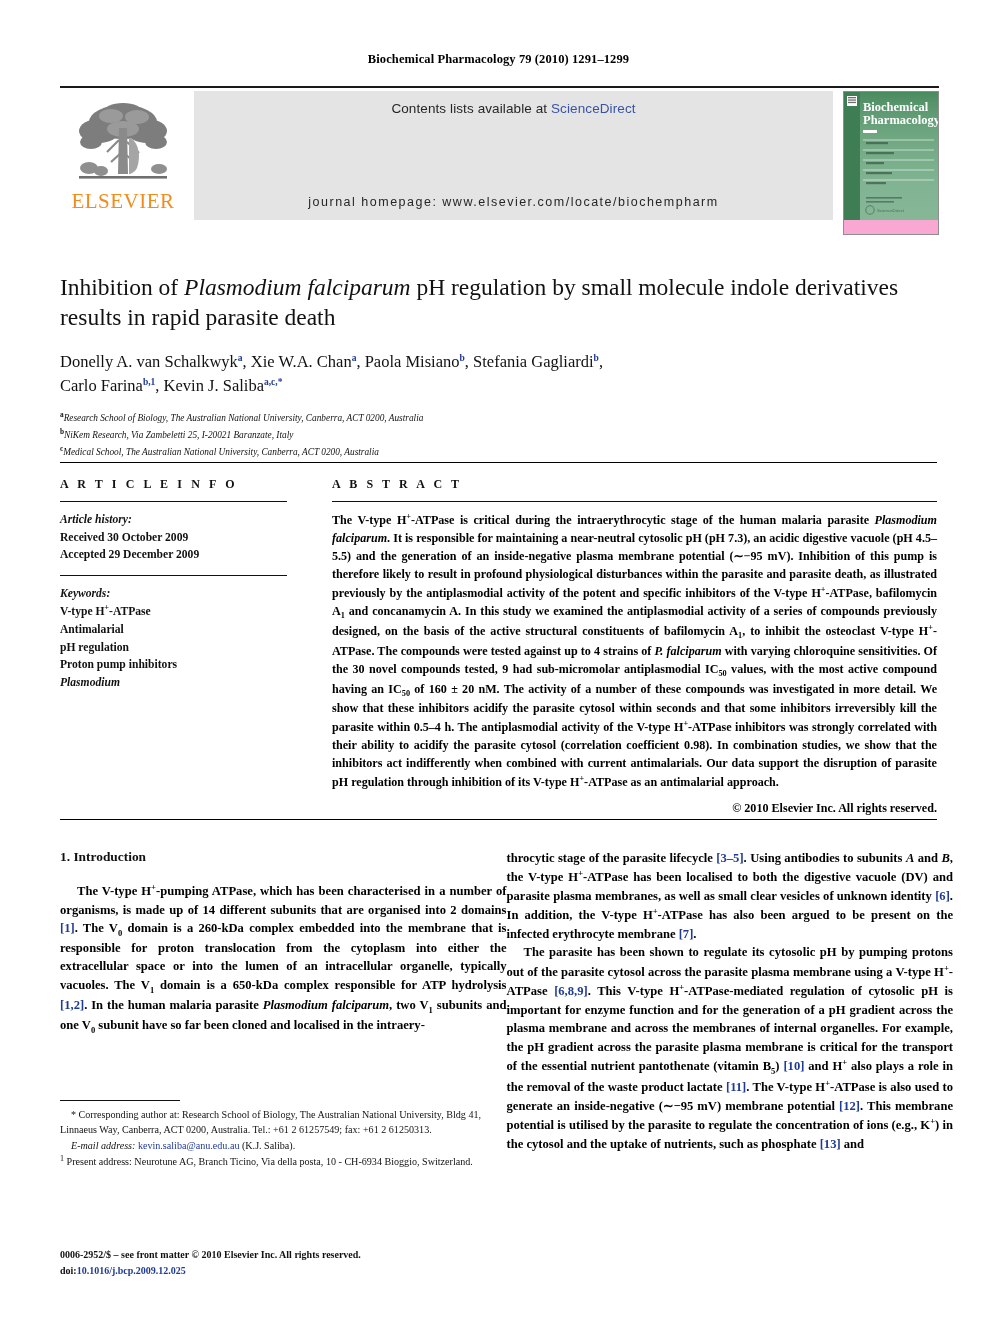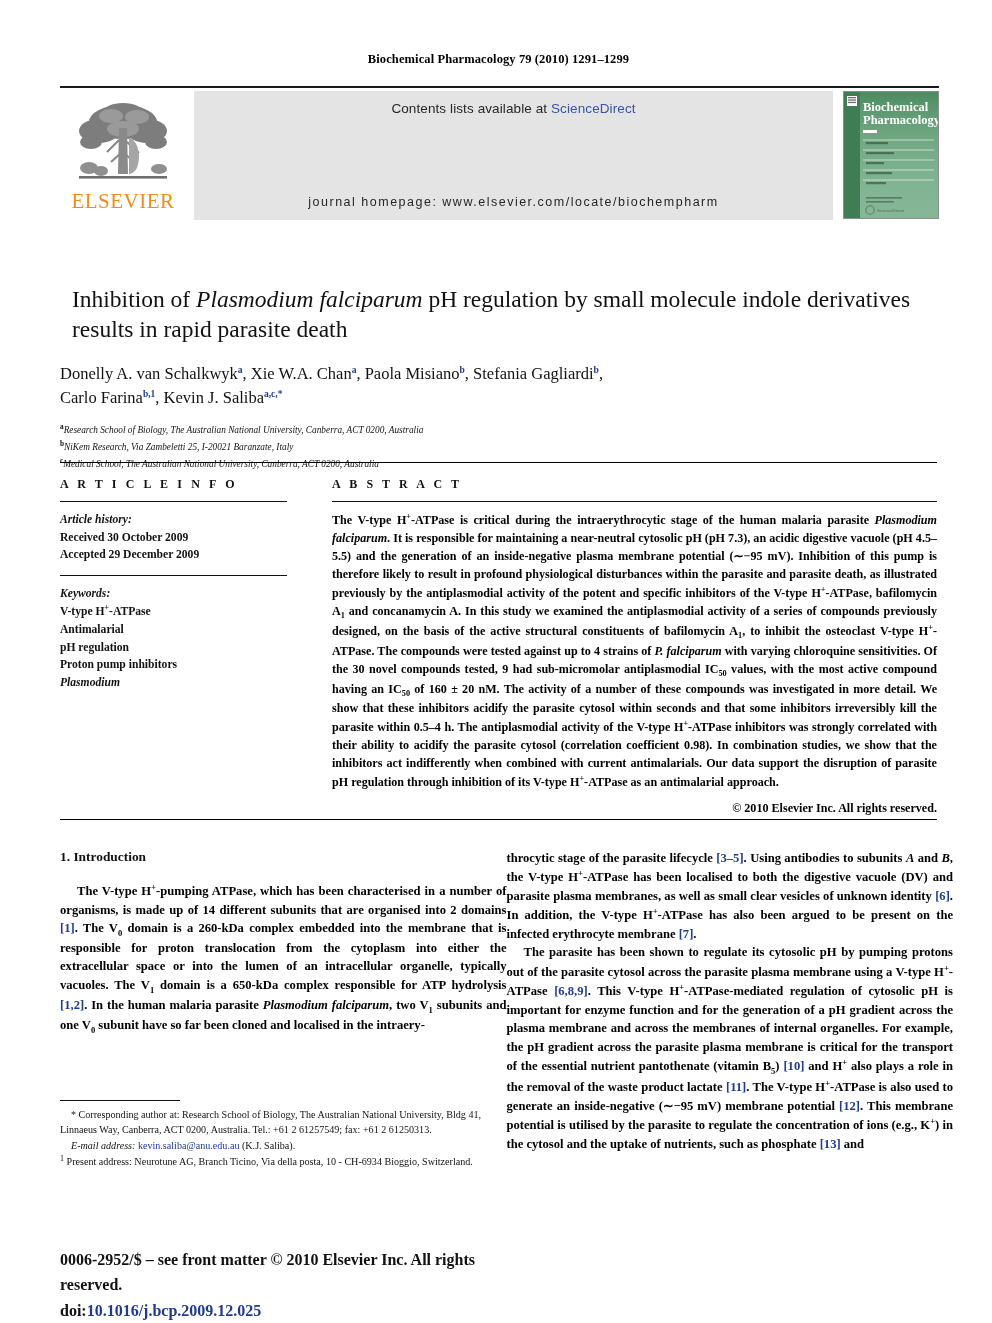--- a/index.html
+++ b/index.html
@@ -117,41 +117,41 @@
     position: absolute;
     bottom: 11px;
     left: 0; right: 0;
     text-align: center;
   }
 
   
   .cover-thumb {
     width: 96px;
     flex: 0 0 96px;
-    height: 128px;
+    height: 144px;
     border: 1px solid #8e8e8e;
     box-sizing: border-box;
     position: relative;
     overflow: hidden;
-    background: #ef4444;
+    background: #f9a8d4;
   }
 
   
   .title-block {
     position: absolute;
     top: 272px;
     left: 60px;
     right: 55px;
   }
   .article-title {
     font-family: "Liberation Serif", serif;
     font-size: 23.5px;
     line-height: 1.28;
     color: #111;
-    margin: 12px;
+    margin: 0;
     font-weight: 400;
   }
   .article-title em { font-style: italic; }
 
   .authors {
     font-family: "Liberation Serif", serif;
     font-size: 16.5px;
     line-height: 1.45;
     margin-top: 18px;
     color: #111;
@@ -314,21 +314,21 @@
   .fn-indent { text-indent: 11px; }
   .fn em { font-style: italic; }
 
   .imprint {
     position: absolute;
     left: 60px;
     top: 1247px;
     width: 440px;
     font-family: "Liberation Serif", serif;
     font-weight: bold;
-    font-size: 16px;
+    font-size: 10px;
     line-height: 1.58;
     color: #111;
   }
   .imprint .doi-link { color: #1f3a93; font-weight: bold; }
 
   sup.sm { font-size: 0.68em; vertical-align: super; }
   sub.sm { font-size: 0.68em; vertical-align: sub; }
 </style>
 </head>
 <body>

